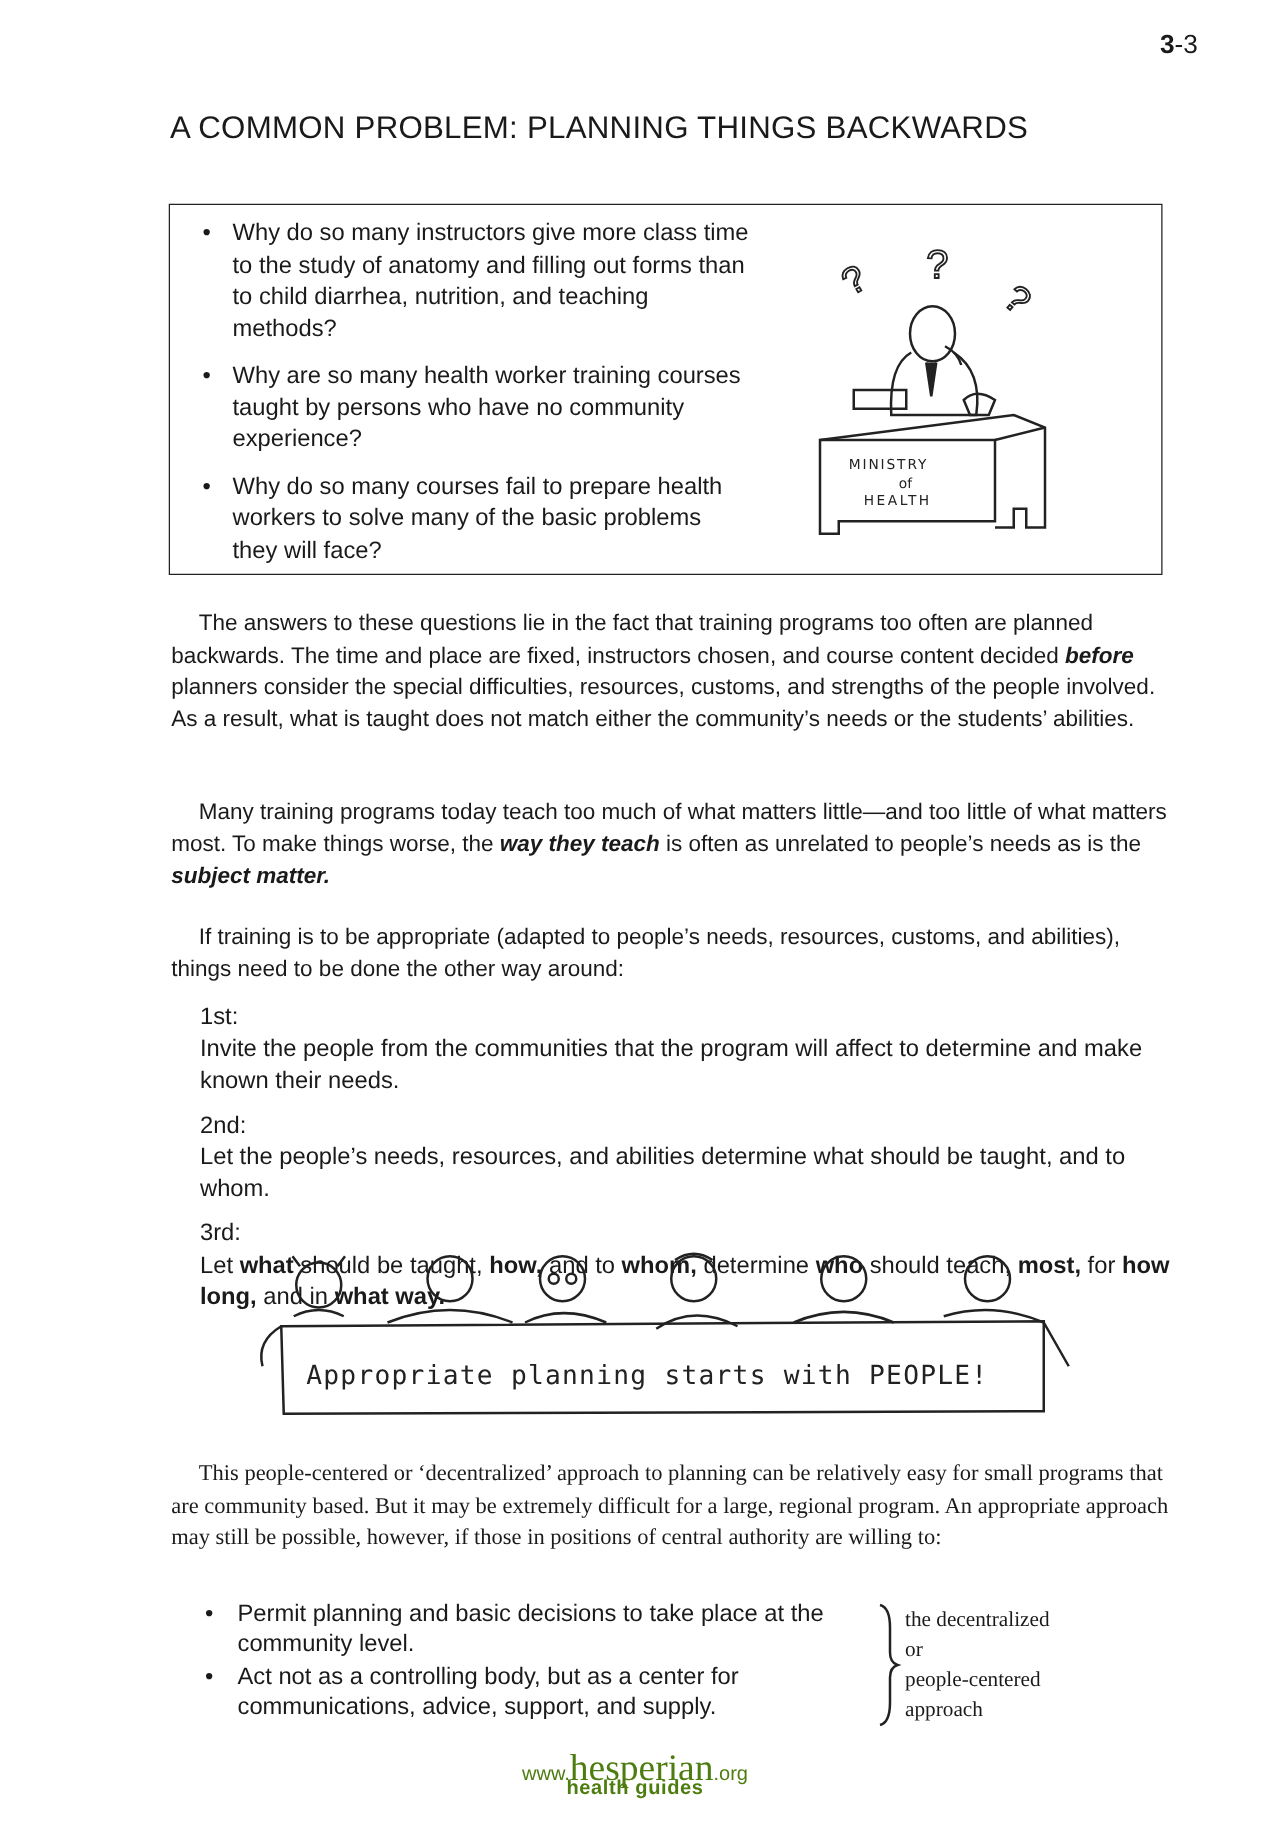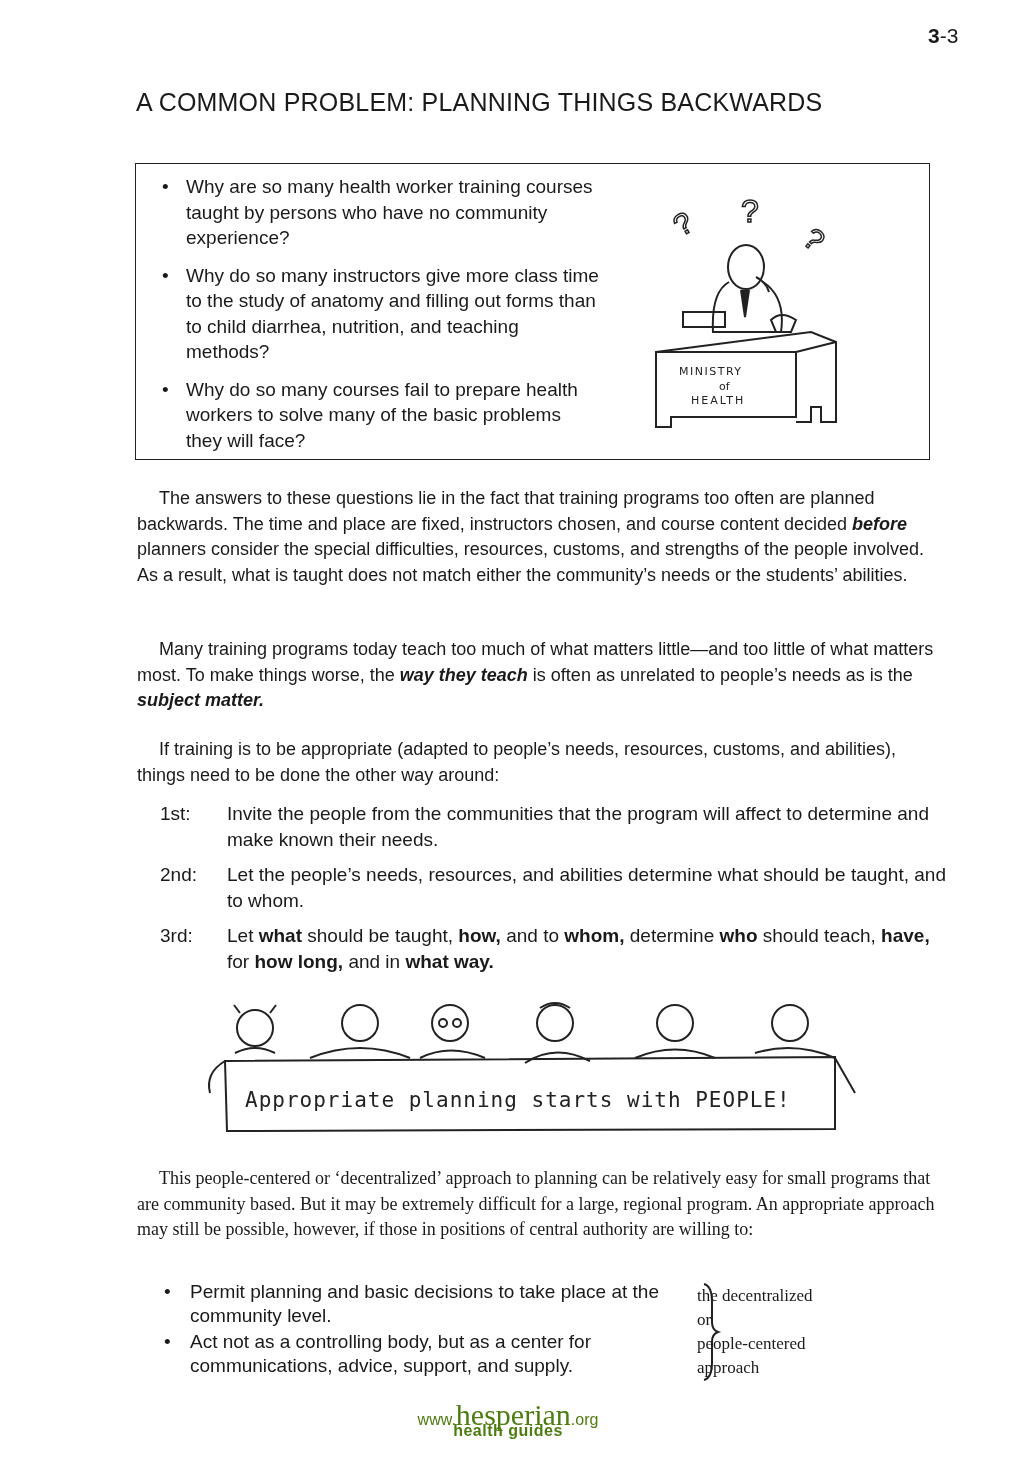--- a/index.html
+++ b/index.html
@@ -10,45 +10,45 @@
   .pagenum b { font-weight:bold; }
   .title { left:136px; top:88px; font-size:25px; letter-spacing:0.2px; }
   .qbox { left:135px; top:163px; width:795px; height:297px; border:1.5px solid #222; box-sizing:border-box; }
   .qlist { position:absolute; left:24px; top:10px; width:440px; margin:0; padding:0; list-style:none; font-size:19px; line-height:25.5px; }
   .qlist li { position:relative; padding-left:26px; margin-bottom:12px; }
   .qlist li::before { content:"•"; position:absolute; left:2px; top:0; }
   .ministry { position:absolute; left:505px; top:18px; width:210px; height:260px; }
   .para { left:137px; width:800px; font-size:18px; line-height:25.5px; margin:0; text-indent:22px; }
   .para b, .para i { font-weight:bold; }
   .steps { left:160px; width:790px; font-size:19px; line-height:25.5px; }
-  .step { display:flex; margin-bottom:10px; }
+  .step { display:flex; margin-bottom:10px;flex-direction:column; }
   .step .n { width:67px; flex:none; }
   .banner { left:195px; top:993px; width:680px; height:142px; }
   .bullets2 { left:160px; top:1280px; width:520px; font-size:19px; line-height:24px; list-style:none; margin:0; padding:0; }
   .bullets2 li { position:relative; padding-left:30px; margin-bottom:2px; }
   .bullets2 li::before { content:"•"; position:absolute; left:4px; top:0; }
   .brace { left:698px; top:1282px; width:24px; height:100px; }
-  .bracenote { left:697px; top:1284px; font-family:"Liberation Serif", serif; font-size:17px; line-height:24px; }
+  .bracenote { left:724px; top:1284px; font-family:"Liberation Serif", serif; font-size:17px; line-height:24px; }
   .footer { left:388px; top:1398px; width:240px; text-align:center; color:#4d7c0f; }
   .footer .www { font-size:16px; }
   .footer .brand { font-family:"Liberation Serif", serif; font-size:30px; }
   .footer .org { font-size:16px; }
   .footer .sub { font-size:16px; margin-top:-10px; letter-spacing:0.5px;font-weight:bold; }
 </style>
 </head>
 <body>
 
 <div class="abs pagenum"><b>3</b><span>-3</span></div>
 
 <div class="abs title">A COMMON PROBLEM: PLANNING THINGS BACKWARDS</div>
 
 <div class="abs qbox">
   <ul class="qlist">
+    <li>Why do so many instructors give more class time to the study of anatomy and filling out forms than to child diarrhea, nutrition, and teaching methods?</li>
     <li>Why are so many health worker training courses taught by persons who have no community experience?</li>
-    <li>Why do so many instructors give more class time to the study of anatomy and filling out forms than to child diarrhea, nutrition, and teaching methods?</li>
     <li>Why do so many courses fail to prepare health workers to solve many of the basic problems they will face?</li>
   </ul>
   <svg class="ministry" viewBox="0 0 210 260" fill="none" stroke="#222" stroke-width="2">
     <g>
       <text x="40" y="55" font-size="30" fill="none" stroke="#222" stroke-width="1.5" transform="rotate(-30 40 55)" font-family="Liberation Sans, sans-serif">?</text>
       <text x="100" y="40" font-size="32" fill="none" stroke="#222" stroke-width="1.5" font-family="Liberation Sans, sans-serif">?</text>
       <text x="160" y="60" font-size="30" fill="none" stroke="#222" stroke-width="1.5" transform="rotate(40 160 60)" font-family="Liberation Sans, sans-serif">?</text>
     </g>
     <g>
       <ellipse cx="105" cy="85" rx="18" ry="22"></ellipse>
@@ -79,21 +79,21 @@
   <div class="step">
     <span class="n">1st:</span>
     <span>Invite the people from the communities that the program will affect to determine and make known their needs.</span>
   </div>
   <div class="step">
     <span class="n">2nd:</span>
     <span>Let the people’s needs, resources, and abilities determine what should be taught, and to whom.</span>
   </div>
   <div class="step">
     <span class="n">3rd:</span>
-    <span><span>Let </span><b>what</b><span> should be taught, </span><b>how,</b><span> and to </span><b>whom,</b><span> determine </span><b>who</b><span> should teach, </span><b>have,</b><span> for </span><b>how long,</b><span> and in </span><b>what way.</b></span>
+    <span><span>Let </span><b>what</b><span> should be taught, </span><b>how,</b><span> and to </span><b>whom,</b><span> determine </span><b>who</b><span> should teach, </span><b>most,</b><span> for </span><b>how long,</b><span> and in </span><b>what way.</b></span>
   </div>
 </div>
 
 <svg class="abs banner" viewBox="0 0 680 142" fill="none" stroke="#222" stroke-width="2">
   <g>
     <g>
         <circle cx="60" cy="35" r="18"></circle>
         <path d="M40 60 Q60 50 80 60"></path>
         <path d="M45 20 l-6 -8 M75 20 l6 -8"></path>
       </g>

